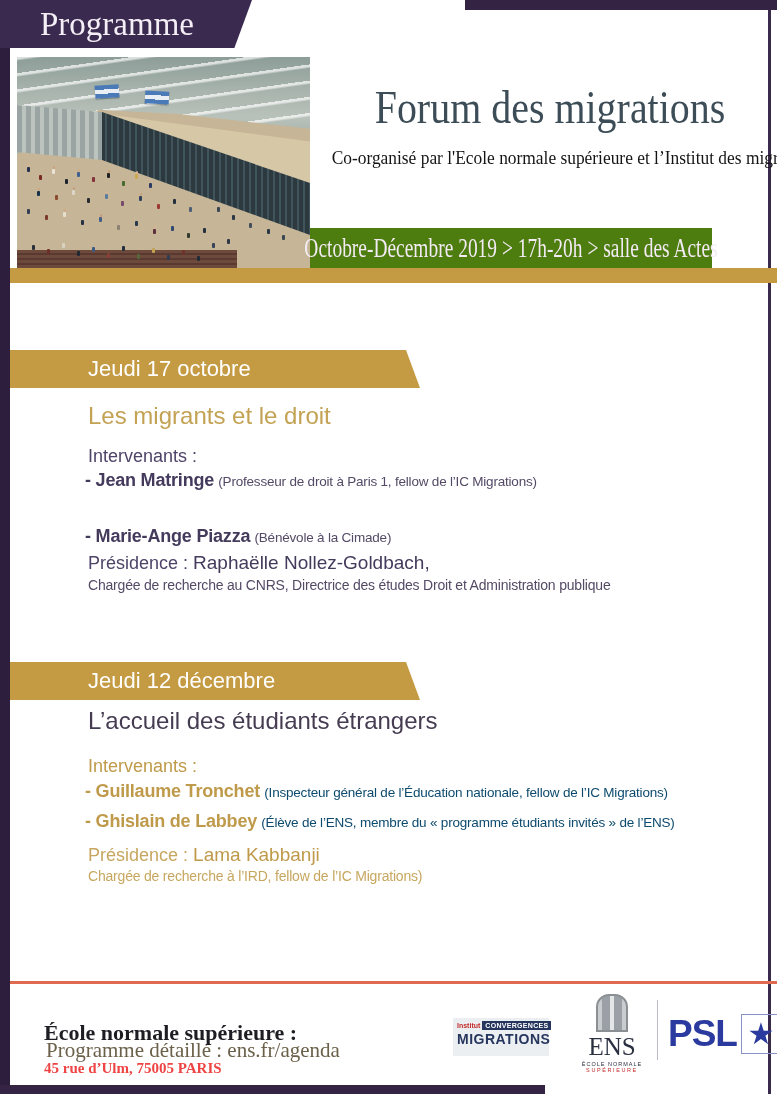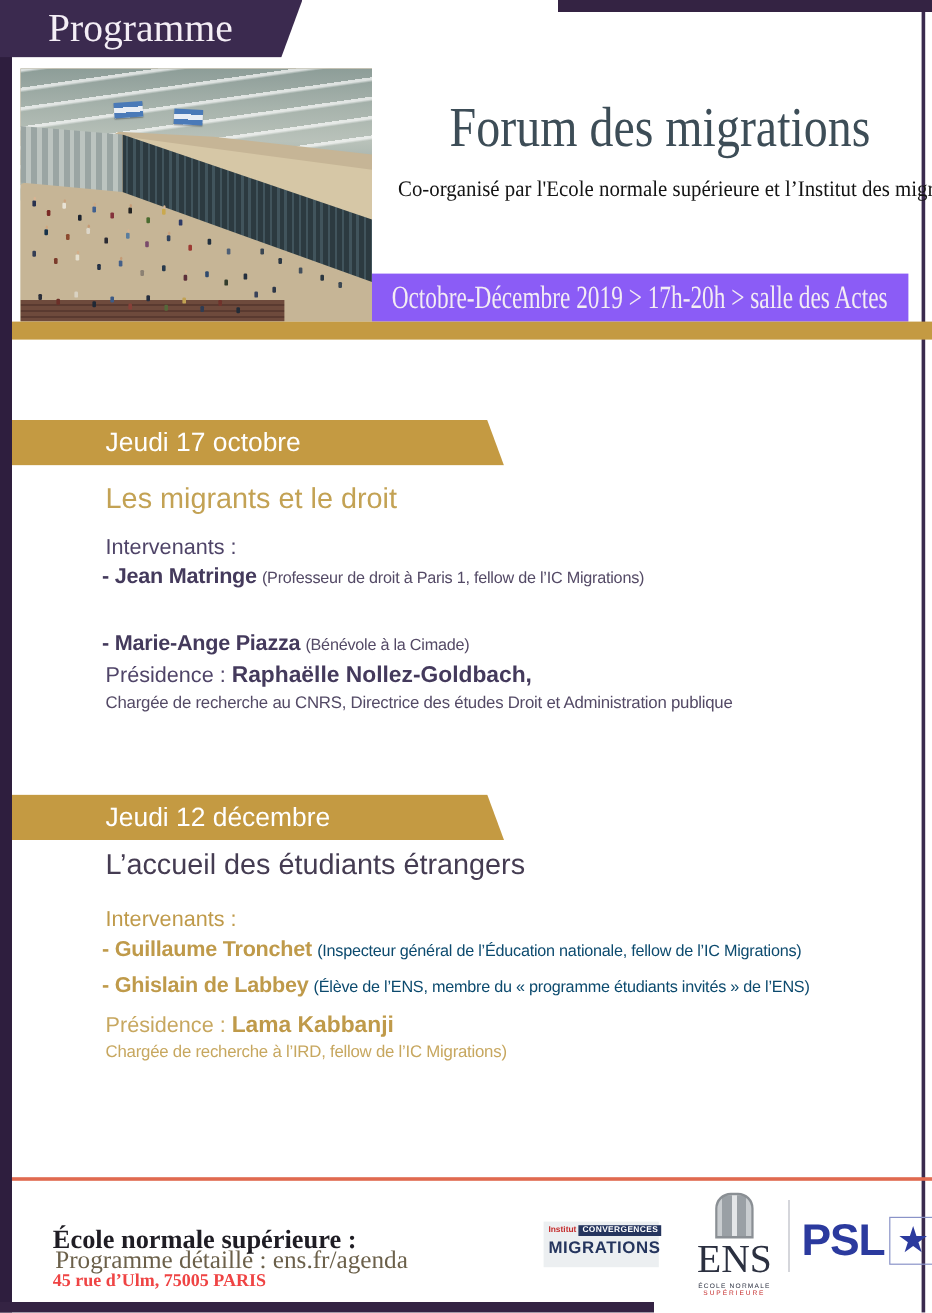--- a/index.html
+++ b/index.html
@@ -17,21 +17,21 @@
   .programme-banner{position:absolute;left:0;top:0;width:252px;height:48px;background:#3b2a4f;
     clip-path:polygon(0 0,100% 0,93% 100%,0 100%);
     color:#f4eef6;font-family:"Liberation Serif",serif;font-size:33px;
     display:flex;align-items:center;padding-left:40px;box-sizing:border-box;}
   .main-title{position:absolute;left:330px;top:80px;width:440px;text-align:center;
     font-family:"Liberation Serif",serif;font-size:47px;color:#3d4d57;
     transform:scaleX(.85);transform-origin:center;white-space:nowrap;}
   .subtitle{position:absolute;left:318px;top:148px;width:455px;text-align:center;
     font-family:"Liberation Serif",serif;font-size:18.5px;color:#141414;
     transform:scaleX(.94);transform-origin:center;white-space:nowrap;}
-  .schedule-banner{position:absolute;left:310px;top:228px;width:447px;height:40px;background:#8b5cf6;
+  .schedule-banner{position:absolute;left:310px;top:228px;width:402px;height:40px;background:#4d7c0f;
     display:flex;align-items:center;justify-content:center;}
   .schedule-banner span{color:#f3ecf4;font-family:"Liberation Serif",serif;font-size:27px;
     transform:scaleX(.72);transform-origin:center;white-space:nowrap;}
   .gold-band{position:absolute;left:10px;top:268px;width:767px;height:15px;background:#c49a42;}
 
   
   .photo{position:absolute;left:17px;top:57px;width:293px;height:211px;overflow:hidden;background:#c2b194;}
   .ph-ocean{position:absolute;left:0;top:0;width:100%;height:110px;
     background:linear-gradient(180deg,#8d9d98 0%,#a7b3ac 30%,#b9c2ba 55%,#9fada6 80%,#b3bcb2 100%);}
   .ph-ocean:after{content:"";position:absolute;inset:0;
@@ -86,21 +86,21 @@
   .intv-1{top:446px;color:#4f4468;}
   .intv-2{top:756px;color:#bf9a4a;}
   .speaker{position:absolute;left:85px;white-space:nowrap;letter-spacing:-0.2px;}
   .speaker .name{font-size:18px;font-weight:bold;}
   .speaker .detail{font-size:13.5px;}
   .ev1 .name{color:#443a5c;} .ev1 .detail{color:#544a66;}
   .ev2 .name{color:#bf9a4a;} .ev2 .detail{color:#0c4a6e;}
   .sp1a{top:470px;text-align:right;} .sp1b{top:498px;} .sp1c{top:526px;}
   .sp2a{top:781px;} .sp2b{top:811px;}
   .presidence{position:absolute;left:88px;font-size:18px;white-space:nowrap;}
-  .presidence .pname{font-weight:bold;font-size:19px;}
+  .presidence .pname{font-weight:normal;font-size:19px;}
   .pres-1{top:552px;color:#4f4468;} .pres-1 .pname{color:#443a5c;}
   .pres-2{top:844px;color:#c7a75f;} .pres-2 .pname{color:#bf9a4a;}
   .pres-detail{position:absolute;left:88px;font-size:14px;white-space:nowrap;letter-spacing:-0.2px;}
   .presd-1{top:577px;color:#544a66;}
   .presd-2{top:868px;color:#c7a75f;}
 
   
   .footer-rule{position:absolute;left:10px;top:981px;width:767px;height:3px;background:#e06a50;}
   .program-link{position:absolute;left:46px;top:997px;font-family:"Liberation Serif",serif;
     font-size:21px;color:#6b604a;white-space:nowrap;}
@@ -116,21 +116,21 @@
   .lm-convergences{background:#25355e;color:#ffffff;font-size:7px;font-weight:bold;padding:1px 3px;letter-spacing:.3px;}
   .lm-migrations{color:#25355e;font-size:14px;font-weight:bold;letter-spacing:.5px;margin-top:1px;text-align:right;}
 
   .logo-ens{position:absolute;left:577px;top:994px;width:70px;height:72px;text-align:center;}
   .ens-door{width:28px;height:34px;margin:0 auto;border:2px solid #8a8f94;border-radius:13px 13px 0 0;
     background:linear-gradient(90deg,#c9cdd0 0 4px,#9aa0a5 4px 12px,#e4e6e8 12px 16px,#9aa0a5 16px 24px,#c9cdd0 24px);
     position:relative;}
   .ens-door:before{content:"";position:absolute;left:-8px;top:10px;width:44px;height:24px;
     background:radial-gradient(circle at 10% 30%,#b8bdc1 0 35%,transparent 36%),
                radial-gradient(circle at 90% 30%,#b8bdc1 0 35%,transparent 36%);z-index:-1;}
-  .ens-acronym{font-family:"Liberation Serif",serif;font-size:33px;color:#2b3040;line-height:1;margin-top:2px;}
+  .ens-acronym{font-family:"Liberation Serif",serif;font-size:25px;color:#2b3040;line-height:1;margin-top:2px;}
   .ens-sub1{font-size:5.5px;color:#2b3040;letter-spacing:1px;margin-top:2px;}
   .ens-sub2{font-size:5.5px;color:#c42b2b;letter-spacing:1.6px;}
 
   .logo-divider{position:absolute;left:657px;top:1000px;width:1px;height:60px;background:#b9bcc4;}
   .logo-psl{position:absolute;left:668px;top:1013px;display:flex;align-items:center;gap:4px;}
   .psl-text{color:#2b3a9e;font-size:37px;font-weight:bold;letter-spacing:-1px;}
   .psl-star{width:38px;height:38px;border:1px solid #8a93c8;display:flex;align-items:center;justify-content:center;
     color:#2b3a9e;font-size:30px;line-height:1;}
 </style>
 </head>

